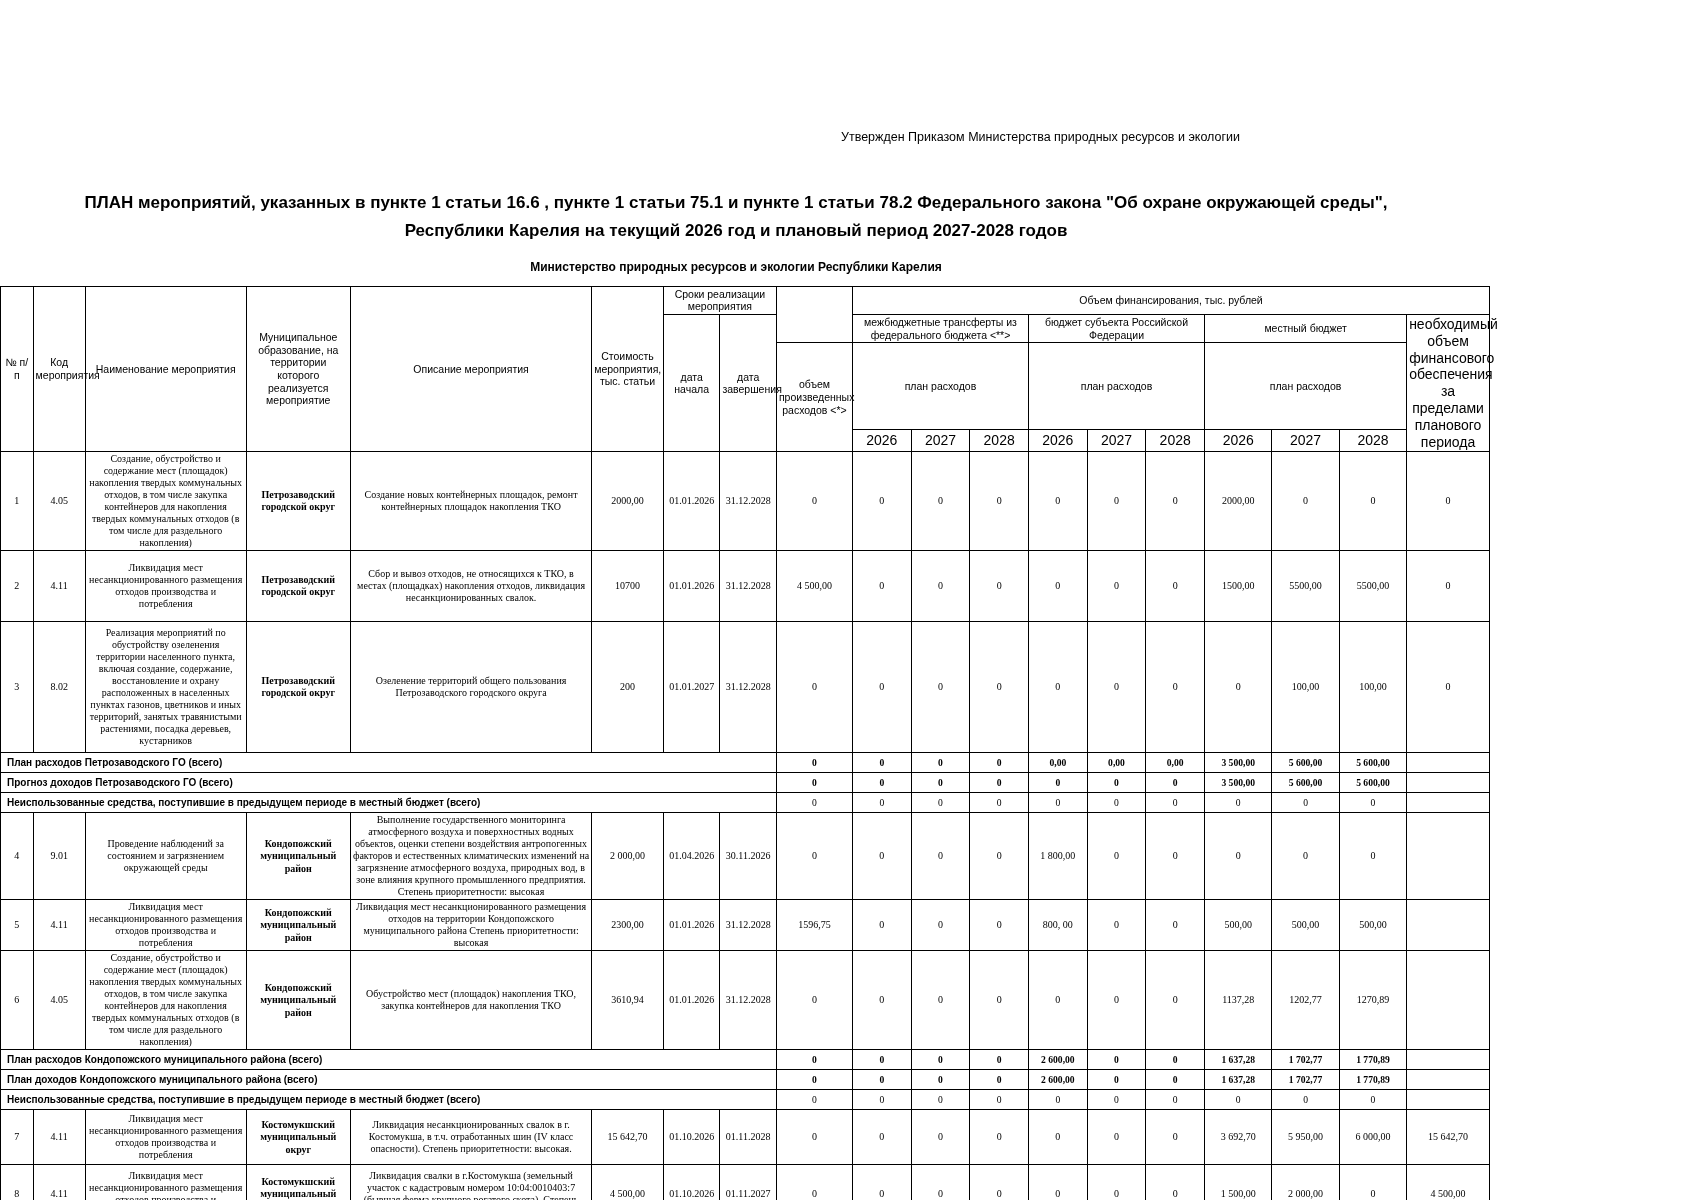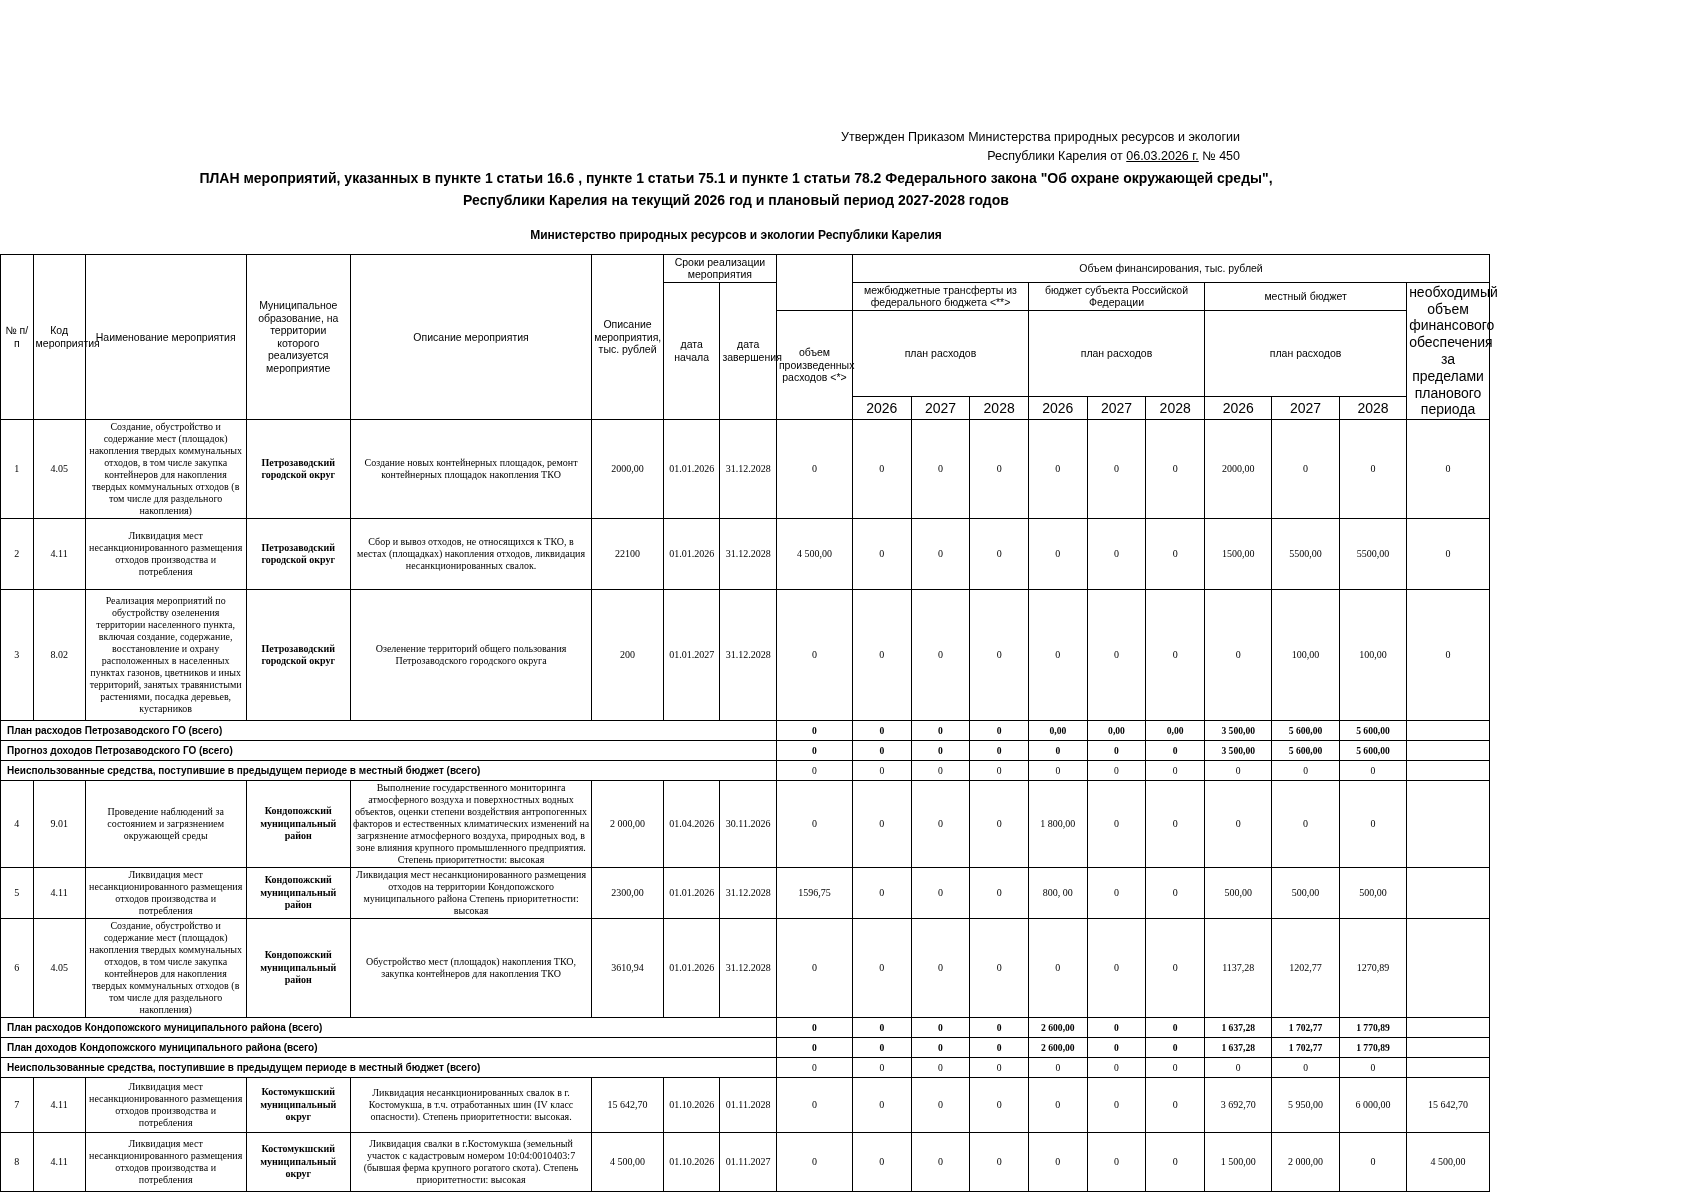--- a/index.html
+++ b/index.html
@@ -25,24 +25,25 @@
     text-align: right;
     padding-right: 232px;
     font-family: "Liberation Sans", sans-serif;
     font-size: 12.5px;
     line-height: 1.55;
   }
   .approval .line2 .underline {
     text-decoration: underline;
   }
   .doc-title {
+    margin-top: 42px;
     text-align: center;
     font-family: "Liberation Sans", sans-serif;
     font-weight: bold;
-    font-size: 14px;
+    font-size: 17px;
     line-height: 1.6;
   }
   .doc-subtitle {
     margin-top: 16px;
     text-align: center;
     font-family: "Liberation Sans", sans-serif;
     font-weight: bold;
     font-size: 12px;
   }
   .table-wrap {
@@ -116,21 +117,20 @@
   .r7 td { height: 52px; }
   .r8 td { height: 56px; }
 </style>
 </head>
 <body>
 
 <div class="page">
 
   <div class="approval">
     <div class="line1">Утвержден Приказом Министерства природных ресурсов и экологии</div>
-    <div class="line2"><span>Республики Карелия от </span><span class="underline">06.03.2026 г.</span><span>  № 450</span></div>
   </div>
 
   <div class="doc-title">
     <div>ПЛАН мероприятий, указанных в пункте 1 статьи 16.6 , пункте 1 статьи 75.1 и пункте 1 статьи 78.2 Федерального закона "Об охране окружающей среды",</div>
     <div>Республики Карелия на текущий 2026 год и плановый период 2027-2028 годов</div>
   </div>
 
   <div class="doc-subtitle">Министерство природных ресурсов и экологии Республики Карелия</div>
 
   <div class="table-wrap">
@@ -156,21 +156,21 @@
           <col style="width:62px">
         <col style="width:76px">
       </colgroup>
       <thead>
         <tr>
           <th rowspan="4">№ п/п</th>
           <th rowspan="4">Код мероприятия</th>
           <th rowspan="4">Наименование мероприятия</th>
           <th rowspan="4">Муниципальное образование, на территории которого реализуется мероприятие</th>
           <th rowspan="4">Описание мероприятия</th>
-          <th rowspan="4">Описание мероприятия, тыс. рублей</th>
+          <th rowspan="4">Стоимость мероприятия, тыс. статьи</th>
           <th colspan="2">Сроки реализации мероприятия</th>
           <th rowspan="2"></th>
           <th colspan="10">Объем финансирования, тыс. рублей</th>
         </tr>
         <tr>
           <th rowspan="3">дата начала</th>
           <th rowspan="3">дата завершения</th>
           <th colspan="3">межбюджетные трансферты из федерального бюджета &lt;**&gt;</th>
           <th colspan="3">бюджет субъекта Российской Федерации</th>
           <th colspan="3">местный бюджет</th>
@@ -215,21 +215,21 @@
             <td class="cell num">0</td>
             <td class="cell num">0</td>
             <td class="cell num">0</td>
           </tr>
           <tr class="r2">
             <td class="cell num">2</td>
             <td class="cell num">4.11</td>
             <td class="cell name">Ликвидация мест несанкционированного размещения отходов производства и потребления</td>
             <td class="cell muni">Петрозаводский городской округ</td>
             <td class="cell desc">Сбор и вывоз отходов, не относящихся к ТКО, в местах (площадках) накопления отходов, ликвидация несанкционированных свалок.</td>
-            <td class="cell num">22100</td>
+            <td class="cell num">10700</td>
             <td class="cell num">01.01.2026</td>
             <td class="cell num">31.12.2028</td>
             <td class="cell num">4 500,00</td>
             <td class="cell num">0</td>
             <td class="cell num">0</td>
             <td class="cell num">0</td>
             <td class="cell num">0</td>
             <td class="cell num">0</td>
             <td class="cell num">0</td>
             <td class="cell num">1500,00</td>

